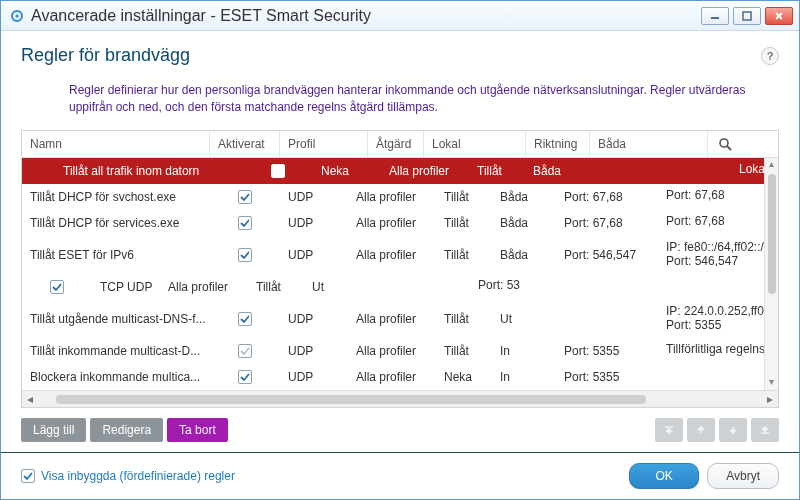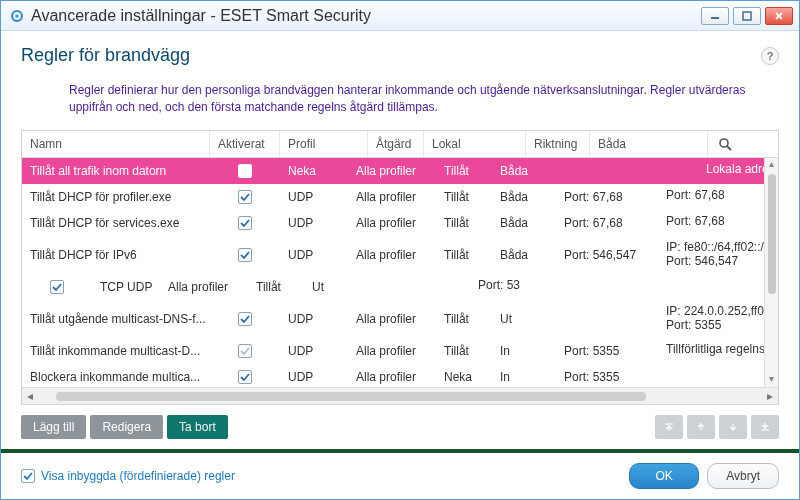--- a/index.html
+++ b/index.html
@@ -17,40 +17,40 @@
   .header-row .heading { font-size:18px; color:#0c4a6e; flex:1;}
   .help-circ { width:18px; height:18px; border:1px solid #c8c8c8; border-radius:50%; display:flex; align-items:center; justify-content:center; color:#777; font-weight:bold; font-size:11px; background:#f7f7f7;}
   .desc { padding:8px 20px 14px 20px; color:#4c1d95; font-size:12px; line-height:1.4;margin-left:48px;}
   .table-wrap { margin:0 20px; border:1px solid #d0d5da; flex:1; display:flex; flex-direction:column; min-height:0;}
   .thead { display:flex; background:#fff; border-bottom:1px solid #d8dde2; font-size:12px; color:#555;}
   .th { padding:6px 8px; border-right:1px solid #e6e9ec; white-space:nowrap; overflow:hidden; text-overflow:ellipsis;}
   .th:last-child { border-right:none; }
   .th.search { display:flex; align-items:center; justify-content:center; padding:4px 4px;}
   .tbody { overflow:hidden; flex:1; position:relative;}
   .row { display:flex; font-size:12px; color:#333; align-items:center; min-height:26px;}
-  .row.selected { background:#ec4899; color:#fff;}
+  .row.selected { background:#b91c1c; color:#fff;padding-left:33px;}
   .cell { padding:4px 8px; white-space:nowrap; overflow:hidden; text-overflow:ellipsis; border-right:1px solid transparent; display:flex; align-items:center; min-height:26px;}
   .row.double .cell { min-height:38px; }
   .cell.enabled { justify-content:center;}
   .chk { width:14px; height:14px; border:1px solid #8aa0b5; border-radius:2px; background:#fff; display:flex; align-items:center; justify-content:center;}
   .chk svg { width:10px; height:10px; }
   .row.selected .chk { border-color:#fff; }
   .faintchk svg path { stroke:#b5bdc5; }
   .hscroll { height:17px; background:#f0f0f0; border-top:1px solid #dcdcdc; display:flex; align-items:center;}
   .hscroll .bar { height:9px; background:#cfcfcf; border-radius:4px; margin:0 18px; flex:0 0 78%;}
   .hscroll .arrow { width:16px; text-align:center; color:#777;}
   .vscroll { position:absolute; right:0; top:0; width:14px; height:100%; background:#f4f4f4; border-left:1px solid #e2e2e2; display:flex; flex-direction:column; align-items:center;}
   .vscroll .arrow { height:14px; line-height:12px; color:#888; font-size:10px;}
   .vscroll .thumb { width:8px; background:#c9c9c9; border-radius:4px; flex:0 0 120px; margin-top:2px;}
   .btnrow { padding:10px 20px; display:flex; align-items:center;}
   .btn { background:#8d949a; color:#fff; border:none; padding:5px 12px; font-size:12px; margin-right:4px; border-radius:2px;}
-  .btn.disabled { background:#0f766e; color:#f2f4f5;}
+  .btn.disabled { background:#a21caf; color:#f2f4f5;}
   .arrow-btn { width:28px; height:24px; background:#cdd1d4; margin-left:4px; border:none; border-radius:2px; display:flex; align-items:center; justify-content:center;}
   .arrow-btn svg path { stroke:#f2f4f5; fill:#f2f4f5; }
-  .footer { border-top:4px solid #14532d; padding:10px 20px; display:flex; align-items:center;}
+  .footer { border-top:1px solid #14532d; padding:10px 20px; display:flex; align-items:center;}
   .footer .link-chk { display:flex; align-items:center; gap:6px; color:#1f7bbf;}
   .footer .spacer { flex:1;}
   .fbtn { min-width:70px; padding:5px 18px; font-size:12px; border:1px solid #b8bec4; background:linear-gradient(#fbfcfd,#eef1f4); border-radius:10px; margin-left:8px; color:#444;}
   .fbtn.primary { background:linear-gradient(#3fa1e0,#2a86c9); color:#fff; border-color:#2a7bb8;}
   .col-name   { flex:0 0 188px; }
   .col-enable { flex:0 0 70px; }
   .col-proto  { flex:0 0 68px; }
   .col-profile{ flex:0 0 88px; }
   .col-action { flex:0 0 56px; }
   .col-dir    { flex:0 0 64px; }
@@ -136,21 +136,21 @@
           <div class="cell col-profile">Alla profiler</div>
           <div class="cell col-action">Tillåt</div>
           <div class="cell col-dir">Båda</div>
           <div class="cell col-local"></div>
           <div class="cell col-remote" style="display:block;padding-top:4px;margin-left:40px;">
             <div>Lokala adresser</div>
           </div>
           <div class="cell col-search"></div>
         </div>
         <div class="row">
-          <div class="cell col-name">Tillåt DHCP för profiler.exe</div>
+          <div class="cell col-name">Tillåt DHCP för svchost.exe</div>
           <div class="cell col-enable enabled">
             <span class="chk ">
               <svg viewBox="0 0 10 10">
                 <path d="M1 5 L4 8 L9 2" stroke="#2a6fa3" stroke-width="1.8" fill="none"></path>
               </svg>
             </span>
           </div>
           <div class="cell col-proto">UDP</div>
           <div class="cell col-profile">Alla profiler</div>
           <div class="cell col-action">Tillåt</div>
@@ -174,21 +174,21 @@
           <div class="cell col-profile">Alla profiler</div>
           <div class="cell col-action">Tillåt</div>
           <div class="cell col-dir">Båda</div>
           <div class="cell col-local">Port: 67,68</div>
           <div class="cell col-remote" style="display:block;padding-top:4px;">
             <div>Port: 67,68</div>
           </div>
           <div class="cell col-search"></div>
         </div>
         <div class="row double">
-          <div class="cell col-name">Tillåt DHCP för IPv6</div>
+          <div class="cell col-name">Tillåt ESET för IPv6</div>
           <div class="cell col-enable enabled">
             <span class="chk ">
               <svg viewBox="0 0 10 10">
                 <path d="M1 5 L4 8 L9 2" stroke="#2a6fa3" stroke-width="1.8" fill="none"></path>
               </svg>
             </span>
           </div>
           <div class="cell col-proto">UDP</div>
           <div class="cell col-profile">Alla profiler</div>
           <div class="cell col-action">Tillåt</div>

